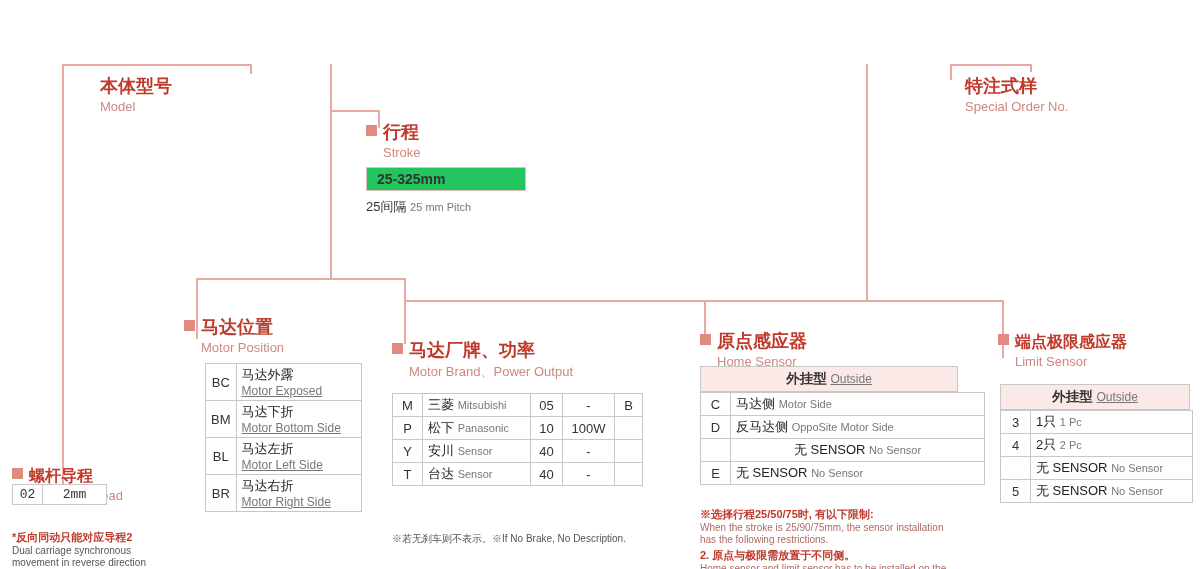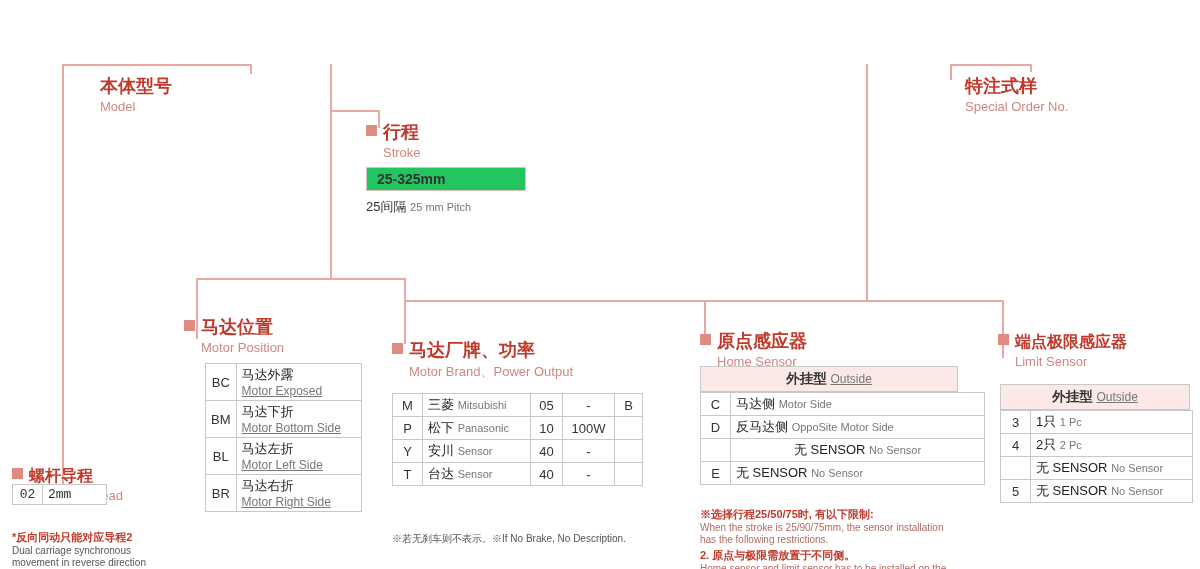--- a/index.html
+++ b/index.html
@@ -142,21 +142,21 @@
   </div>
 
   <div class="sec" style="left:12px; top:466px;">
     <span class="sq"></span><span class="cn small">螺杆导程</span>
     <span class="en">Ball Screw Lead</span>
   </div>
   <table class="t" style="left:12px; top:484px;font-family:Liberation Mono, monospace;">
     <tbody>
         <tr>
       <td class="code">02</td>
-      <td style="width:64px;">2mm</td>
+      <td style="width:64px;text-align:center;">2mm</td>
     </tr>
   </tbody>
     </table>
   <div class="note" style="left:12px; top:531px; width:150px;">
     <div class="note-red">*反向同动只能对应导程2</div>
     <div>Dual carriage synchronous movement in reverse direction can only fit at lead of 2mm.</div>
   </div>
 
   <div class="sec" style="left:184px; top:315px;">
     <span class="sq"></span><span class="cn">马达位置</span>

